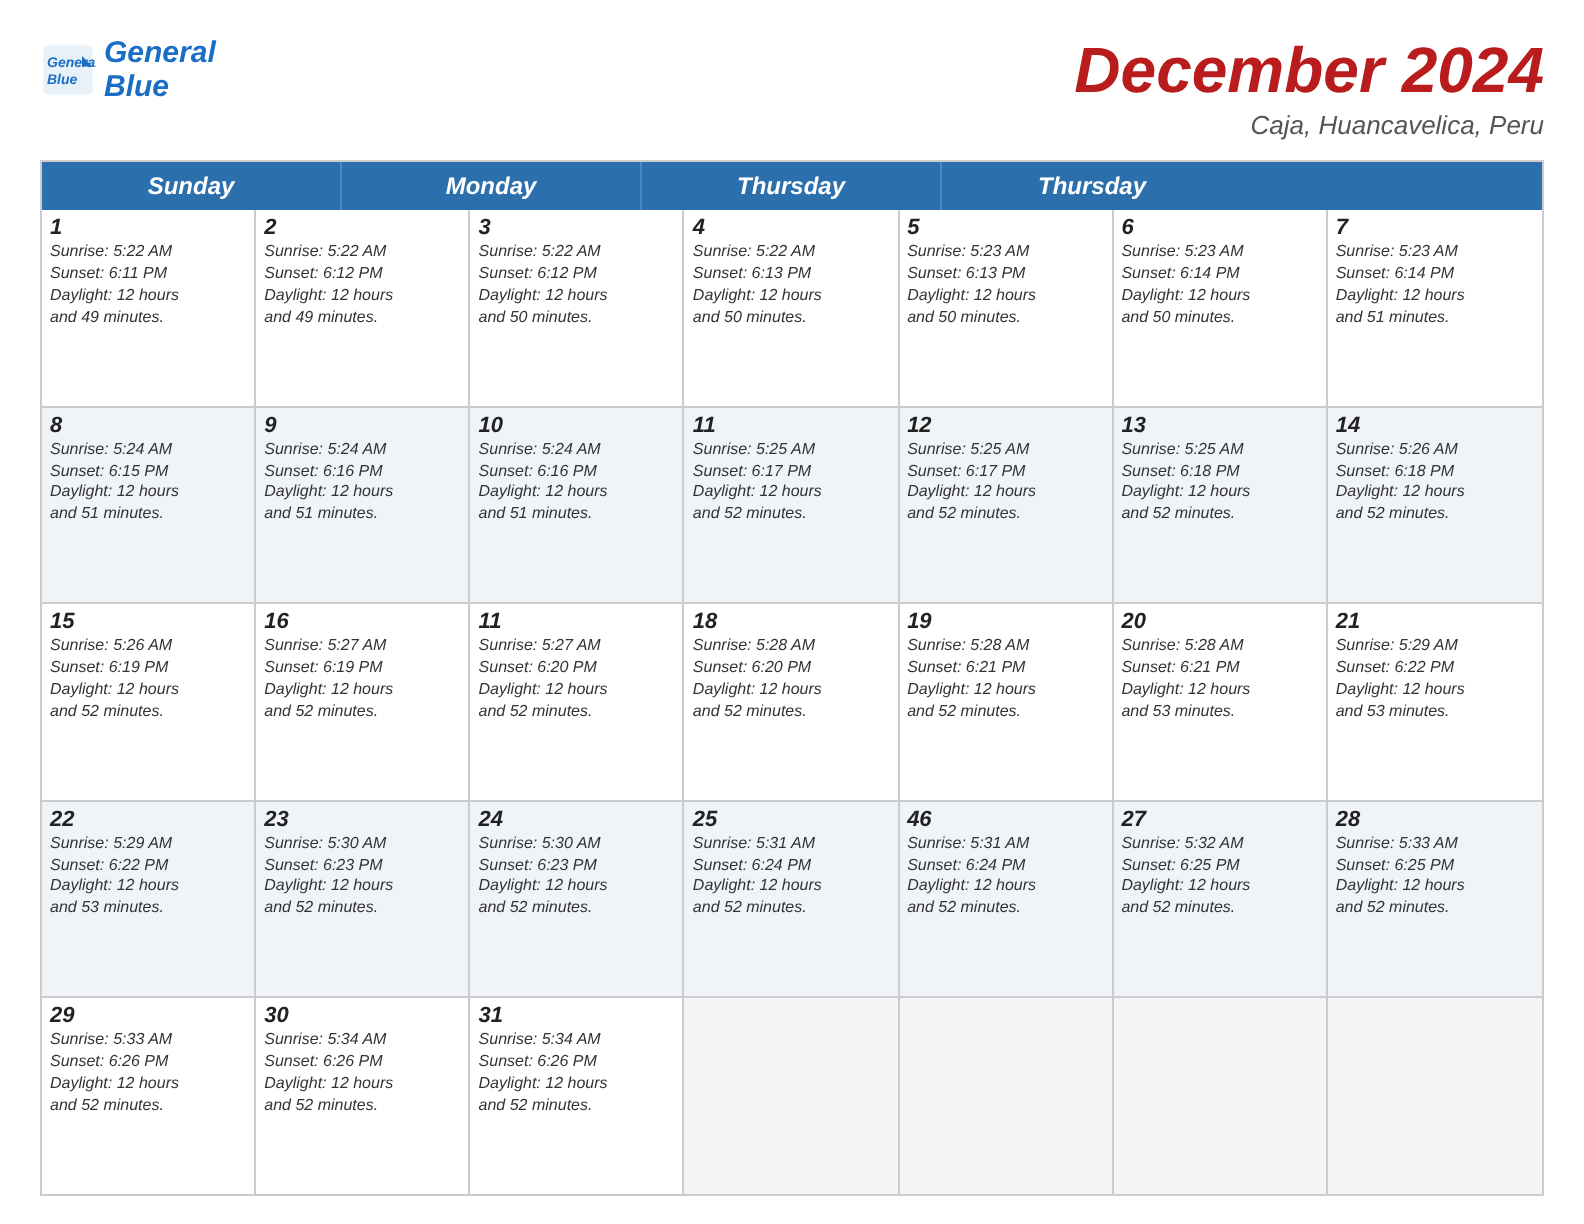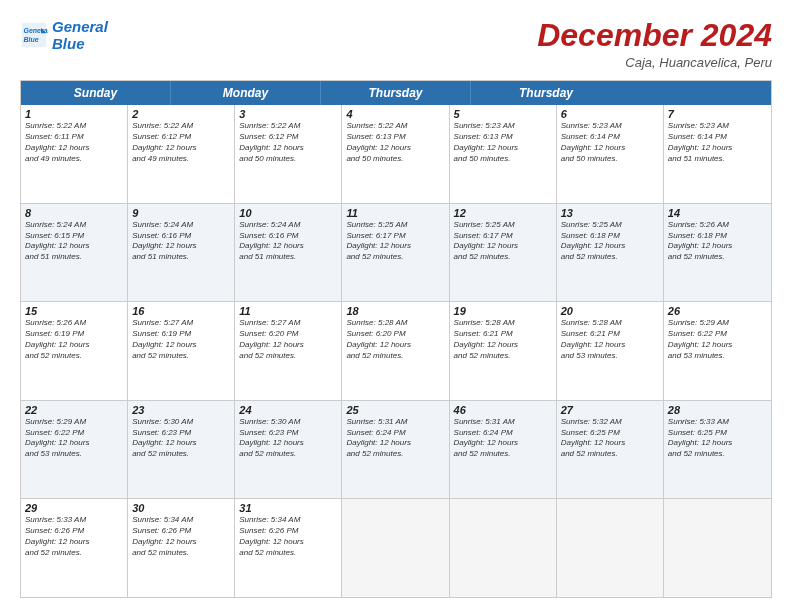--- a/index.html
+++ b/index.html
@@ -284,21 +284,21 @@
 and 52 minutes.</div>
           </div>
           <div class="cal-cell">
             <span class="day-num">20</span>
             <div class="cell-text" style="white-space: pre-line;">Sunrise: 5:28 AM
 Sunset: 6:21 PM
 Daylight: 12 hours
 and 53 minutes.</div>
           </div>
           <div class="cal-cell">
-            <span class="day-num">26</span>
+            <span class="day-num">21</span>
             <div class="cell-text" style="white-space: pre-line;">Sunrise: 5:29 AM
 Sunset: 6:22 PM
 Daylight: 12 hours
 and 53 minutes.</div>
           </div>
         </div>
         <div class="cal-row">
           <div class="cal-cell shaded">
             <span class="day-num">22</span>
             <div class="cell-text" style="white-space: pre-line;">Sunrise: 5:29 AM

